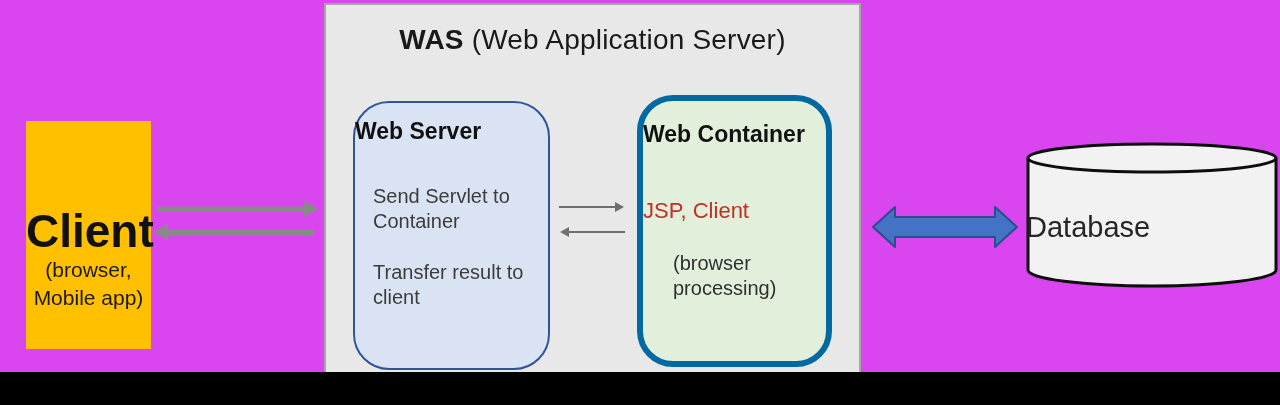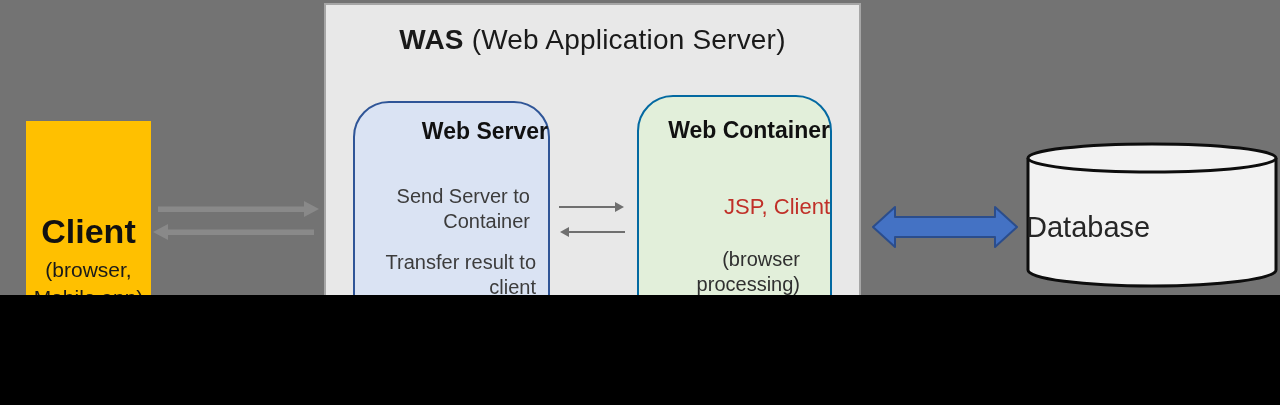--- a/index.html
+++ b/index.html
@@ -1,58 +1,58 @@
 <!DOCTYPE html>
 <html><head>
 <meta charset="utf-8">
 <style>
   html,body{margin:0;padding:0;background:#000;}
   #stage{
-    position:relative;width:1280px;height:295px;background:#737373;overflow:hidden;
+    position:relative;width:1280px;height:372px;background:#d946ef;overflow:hidden;
     font-family:"Liberation Sans", sans-serif;
   }
   
   .client-box{
     position:absolute;left:26px;top:121px;width:125px;height:228px;
     background:#ffc000;box-sizing:border-box;text-align:center;
   }
   .client-title{
-    margin-top:88px;font-size:34px;font-weight:bold;color:#111;line-height:44px;
+    margin-top:88px;font-size:46px;font-weight:bold;color:#111;line-height:44px;
   }
   .client-subtitle{
     margin-top:3px;font-size:21px;color:#1a1a1a;line-height:28px;
   }
   
   .was-panel{
     position:absolute;left:324px;top:3px;width:537px;height:397px;
     background:#e8e8e8;border:2px solid #a6a6a6;box-sizing:border-box;
   }
   .was-title{
     position:absolute;left:324px;top:24px;width:537px;text-align:center;
     font-size:28px;color:#1a1a1a;letter-spacing:0.2px;
   }
   .was-title .bold{font-weight:bold;}
   
   .inner-box{
-    position:absolute;box-sizing:border-box;border-radius:36px;text-align:right;
+    position:absolute;box-sizing:border-box;border-radius:36px;text-align:left;
   }
   .web-server-box{
     left:353px;top:101px;width:197px;height:269px;
     background:#dae3f3;border:2px solid #2f5597;
   }
   .web-container-box{
     left:637px;top:95px;width:195px;height:272px;
-    background:#e2efda;border:2px solid #0369a1;
+    background:#e2efda;border:6px solid #0369a1;
   }
   .inner-title{
     margin-top:13px;font-size:23px;font-weight:bold;color:#111;line-height:30px;
   }
   .web-container-box .inner-title{margin-top:18px;}
   .ws-line1{margin-top:38px;font-size:20px;color:#3c3c3c;line-height:25px;padding:0 18px;}
-  .ws-line2{margin-top:16px;font-size:20px;color:#3c3c3c;line-height:25px;padding:0 12px;}
+  .ws-line2{margin-top:26px;font-size:20px;color:#3c3c3c;line-height:25px;padding:0 18px;}
   .wc-tech{margin-top:49px;font-size:22px;line-height:26px;}
   .wc-note{margin-top:27px;font-size:20px;color:#303030;line-height:25px;padding:0 30px;}
   
   .db-label{
     position:absolute;left:1026px;top:209px;width:252px;
     font-size:29px;color:#262626;line-height:36px;
   }
   .abs{position:absolute;}
 </style>
 </head>
@@ -72,21 +72,21 @@
     <rect x="0" y="6.5" width="147" height="5.5" fill="#898989"></rect>
     <polygon points="146,1 161,9 146,17" fill="#898989"></polygon>
   </svg>
   <svg class="abs" style="left:152px;top:223px" width="162" height="18">
     <rect x="15" y="6.5" width="147" height="5.5" fill="#898989"></rect>
     <polygon points="16,1 1,9 16,17" fill="#898989"></polygon>
   </svg>
 
   <div class="inner-box web-server-box">
     <div class="inner-title">Web Server</div>
-    <div class="ws-line1">Send Server to Container</div>
+    <div class="ws-line1">Send Servlet to Container</div>
     <div class="ws-line2">Transfer result to client</div>
   </div>
 
   <svg class="abs" style="left:558px;top:201px" width="68" height="12">
     <line x1="1" y1="6" x2="57" y2="6" stroke="#6f6f6f" stroke-width="2"></line>
     <polygon points="57,1 66,6 57,11" fill="#6f6f6f"></polygon>
   </svg>
   <svg class="abs" style="left:558px;top:226px" width="68" height="12">
     <line x1="11" y1="6" x2="67" y2="6" stroke="#6f6f6f" stroke-width="2"></line>
     <polygon points="11,1 2,6 11,11" fill="#6f6f6f"></polygon>

